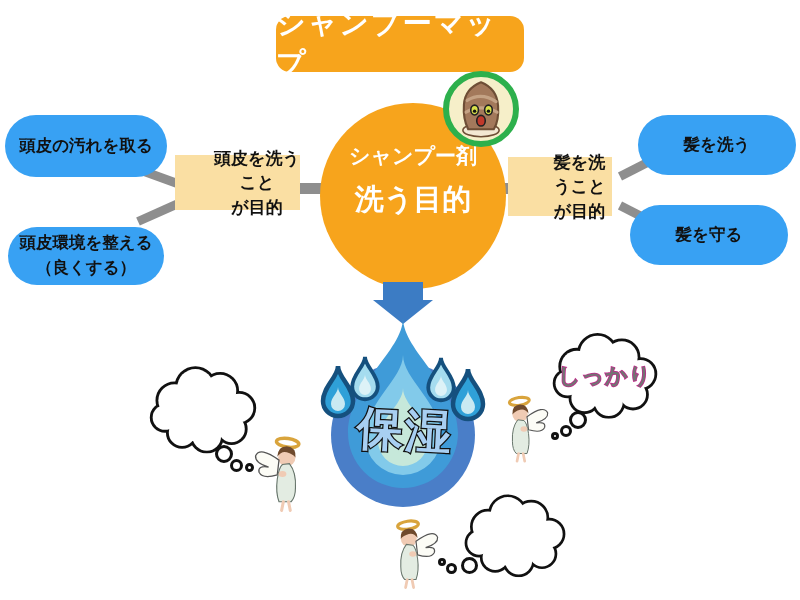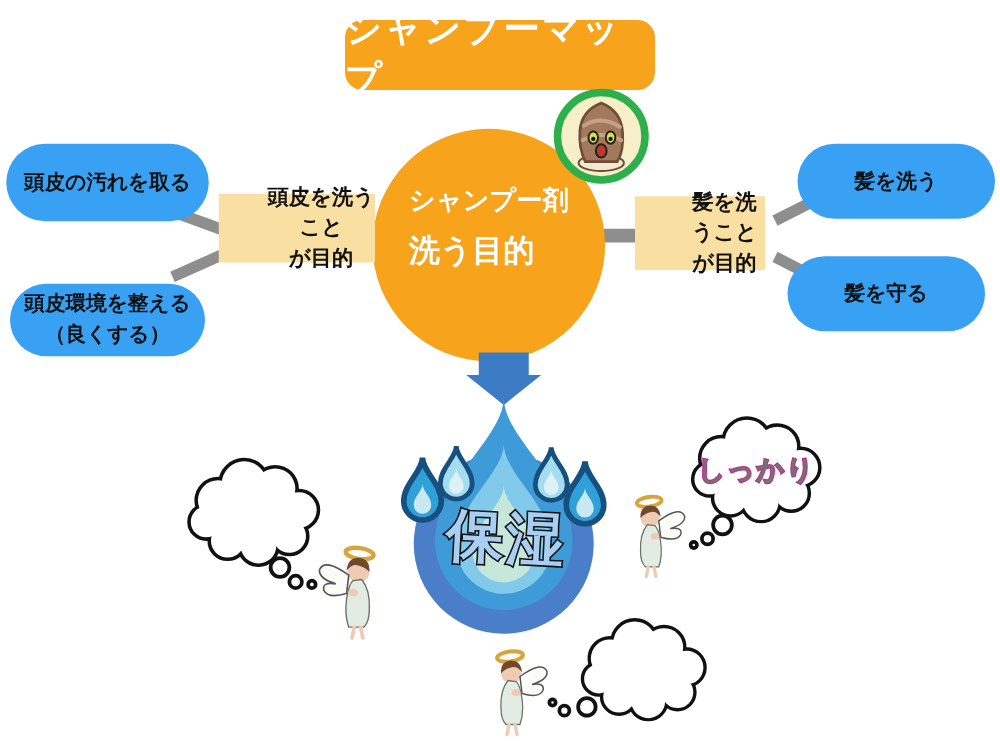--- a/index.html
+++ b/index.html
@@ -14,26 +14,26 @@
   .title-box { position:absolute; left:276px; top:16px; width:248px; height:56px;
     background:#f7a41c; border-radius:14px; z-index:3;
     display:flex; align-items:center; justify-content:center; }
   .title-box span { color:#ffffff; font-size:29px; letter-spacing:2px; }
 
   
   .avatar { position:absolute; left:443px; top:71px; width:76px; height:76px;
     border-radius:50%; background:#f6efc9; border:6px solid #2db04c; z-index:4; overflow:hidden; }
 
   
-  .center-circle { position:absolute; left:298px; top:103px; width:186px; height:186px;
+  .center-circle { position:absolute; left:320px; top:103px; width:186px; height:186px;
     border-radius:50%; background:#f7a41c; z-index:2;
-    display:flex; align-items:center; justify-content:center; text-align:left; }
+    display:flex; align-items:center; justify-content:center; text-align:center; }
   .center-inner { margin-top:-30px; color:#fff; }
   .center-sub { font-size:21px; display:block; }
-  .center-main { font-size:25px; display:block; margin-top:10px; }
+  .center-main { font-size:29px; display:block; margin-top:10px; }
 
   
   .pill { position:absolute; background:#38a1f3; border-radius:32px; color:#111; z-index:2;
     display:flex; flex-direction:column; align-items:center; justify-content:center;
     text-align:center; font-size:16.5px; line-height:1.5; }
 
   
   .purpose { position:absolute; background:#fadfa3; color:#111; z-index:2;
     display:flex; flex-direction:column; align-items:center; justify-content:center;
     text-align:center; font-size:17px; line-height:1.45;padding-left:39px; }

